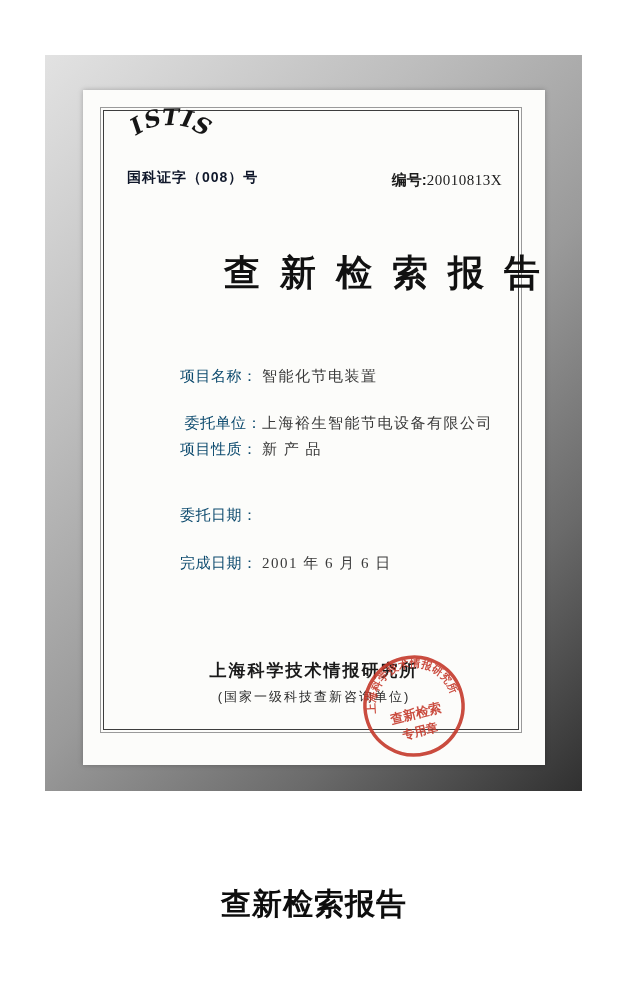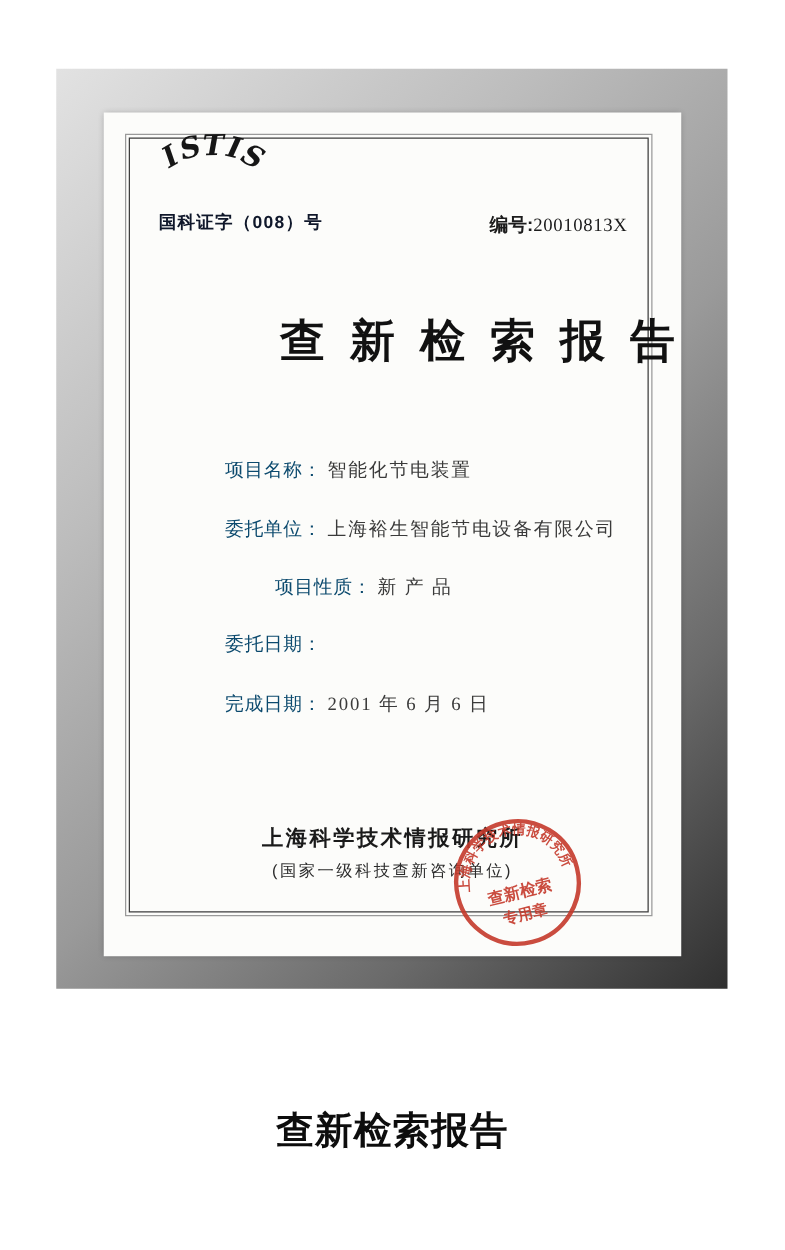--- a/index.html
+++ b/index.html
@@ -47,21 +47,21 @@
   .serial .s-value{font-family:Liberation Serif, serif;letter-spacing:0.5px;}
   
   .title{
     position:absolute;left:0;right:0;top:159px;text-align:right;
     font-size:36px;font-weight:700;letter-spacing:5px;color:#111;white-space:nowrap;
   }
   
   .row{position:absolute;left:97px;display:flex;align-items:baseline;white-space:nowrap;}
   .row .f-label{font-size:15px;font-weight:400;color:#0c4a6e;width:82px;flex:none;letter-spacing:0.5px;}
   .row .f-value{font-size:15px;color:#3a3a3a;font-family:"Liberation Serif",serif;letter-spacing:1.5px;}
-  .row1{top:277px;} .row2{top:324px;} .row3{top:370px;margin-left:40px;} .row4{top:416px;justify-content:flex-end;} .row5{top:464px;}
+  .row1{top:277px;} .row2{top:324px;text-align:right;} .row3{top:350px;} .row4{top:416px;justify-content:flex-end;} .row5{top:464px;}
   
   .org{
     position:absolute;left:0;right:0;top:569px;text-align:center;
     font-size:17px;font-weight:700;letter-spacing:2px;color:#1a1a1a;
   }
   .org-sub{
     position:absolute;left:0;right:0;top:598px;text-align:center;
     font-size:13px;letter-spacing:2px;color:#2a2a2a;
   }
   

